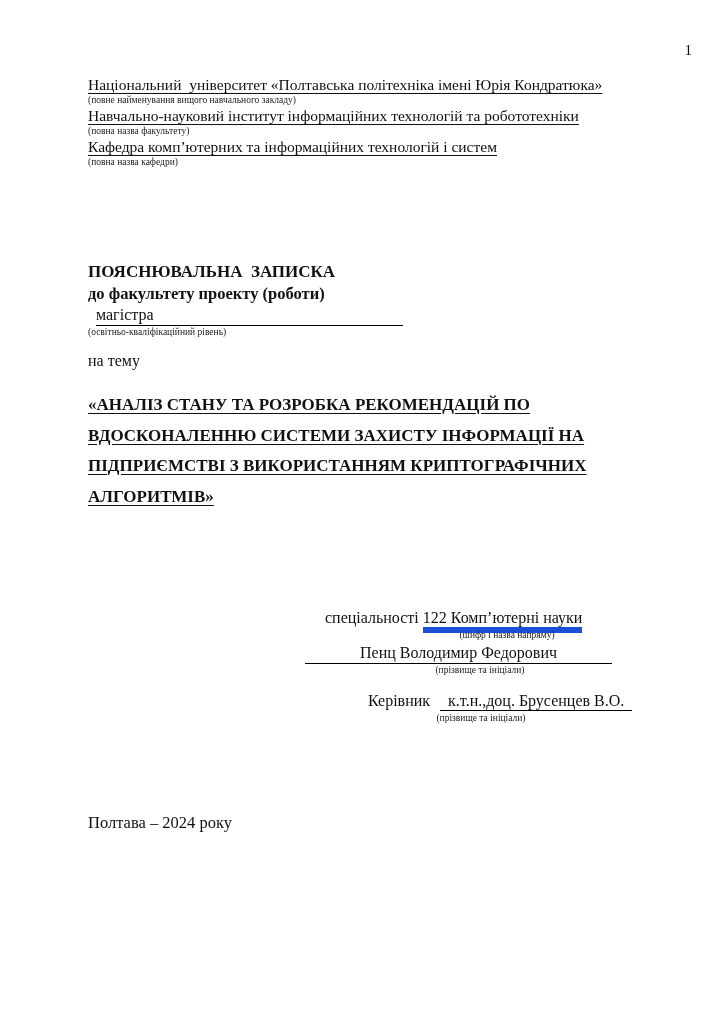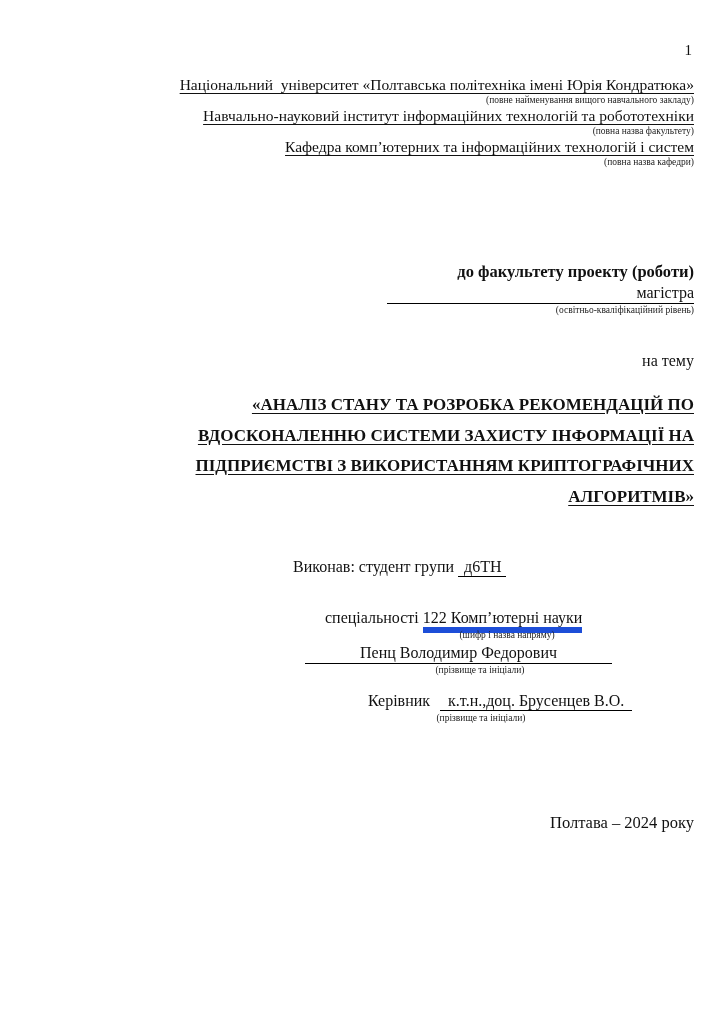--- a/index.html
+++ b/index.html
@@ -4,21 +4,21 @@
 <style>
   html,body{margin:0;padding:0;background:#888;}
   .page{
     position:relative;
     width:724px;height:1024px;
     background:#ffffff;
     font-family:"Liberation Serif","DejaVu Serif",serif;
     color:#111;
     overflow:hidden;
   }
-  .content{position:absolute;left:88px;right:30px;text-align:right;}
+  .content{position:absolute;left:88px;right:30px;text-align:left;}
   .pre{white-space:pre-wrap;}
   .pagenum{position:absolute;top:42px;right:32px;font-size:15px;}
   
   .hdr{top:76px;}
   .hline{font-size:15.5px;line-height:18px;text-decoration:underline;text-underline-offset:3px;}
   .caption{font-size:9.5px;line-height:13px;color:#222;}
   
   .docblock{top:261px;}
   .docb1{font-weight:bold;font-size:17px;line-height:22px;}
   .docb2{font-weight:bold;font-size:16.5px;line-height:22px;}
@@ -48,35 +48,35 @@
   <div class="content hdr">
     <div class="hline pre">Національний  університет «Полтавська політехніка імені Юрія Кондратюка»</div>
     <div class="caption">(повне найменування вищого навчального закладу)</div>
     <div class="hline">Навчально-науковий інститут інформаційних технологій та робототехніки</div>
     <div class="caption">(повна назва факультету)</div>
     <div class="hline">Кафедра комп’ютерних та інформаційних технологій і систем</div>
     <div class="caption">(повна назва кафедри)</div>
   </div>
 
   <div class="content docblock">
+    <div class="docb1 pre">ПОЯСНЮВАЛЬНА  ЗАПИСКА</div>
     <div class="docb2">до факультету проекту (роботи)</div>
     <div class="degree-line"><span class="degree-underline"><span>магістра</span></span></div>
     <div class="caption">(освітньо-кваліфікаційний рівень)</div>
   </div>
 
   <div class="content topic">
     <div>«АНАЛІЗ СТАНУ ТА РОЗРОБКА РЕКОМЕНДАЦІЙ ПО</div>
     <div>ВДОСКОНАЛЕННЮ СИСТЕМИ ЗАХИСТУ ІНФОРМАЦІЇ НА</div>
     <div>ПІДПРИЄМСТВІ З ВИКОРИСТАННЯМ КРИПТОГРАФІЧНИХ</div>
     <div>АЛГОРИТМІВ»</div>
   </div>
 
   <div class="content theme">на тему</div>
 
-  <div class="absline" style="top:557px;left:293px;"><span>Виконав: студент групи </span><span class="grp-underline">д6ТН</span></div>
 
   <div class="absline" style="top:608px;left:325px;"><span>спеціальності </span><span class="spec-underline">122 Комп’ютерні науки</span></div>
   <div class="ucap" style="top:629px;left:412px;width:190px;">(шифр і назва напряму)</div>
 
   <div class="absline" style="top:643px;left:305px;"><span class="name-underline"><span>Пенц Володимир Федорович</span></span></div>
   <div class="ucap" style="top:664px;left:385px;width:190px;">(прізвище та ініціали)</div>
 
   <div class="absline" style="top:691px;left:340px;margin-left:28px;"><span>Керівник</span><span class="sup-underline">к.т.н.,доц. Брусенцев В.О.</span></div>
   <div class="ucap" style="top:712px;left:386px;width:190px;">(прізвище та ініціали)</div>
 

